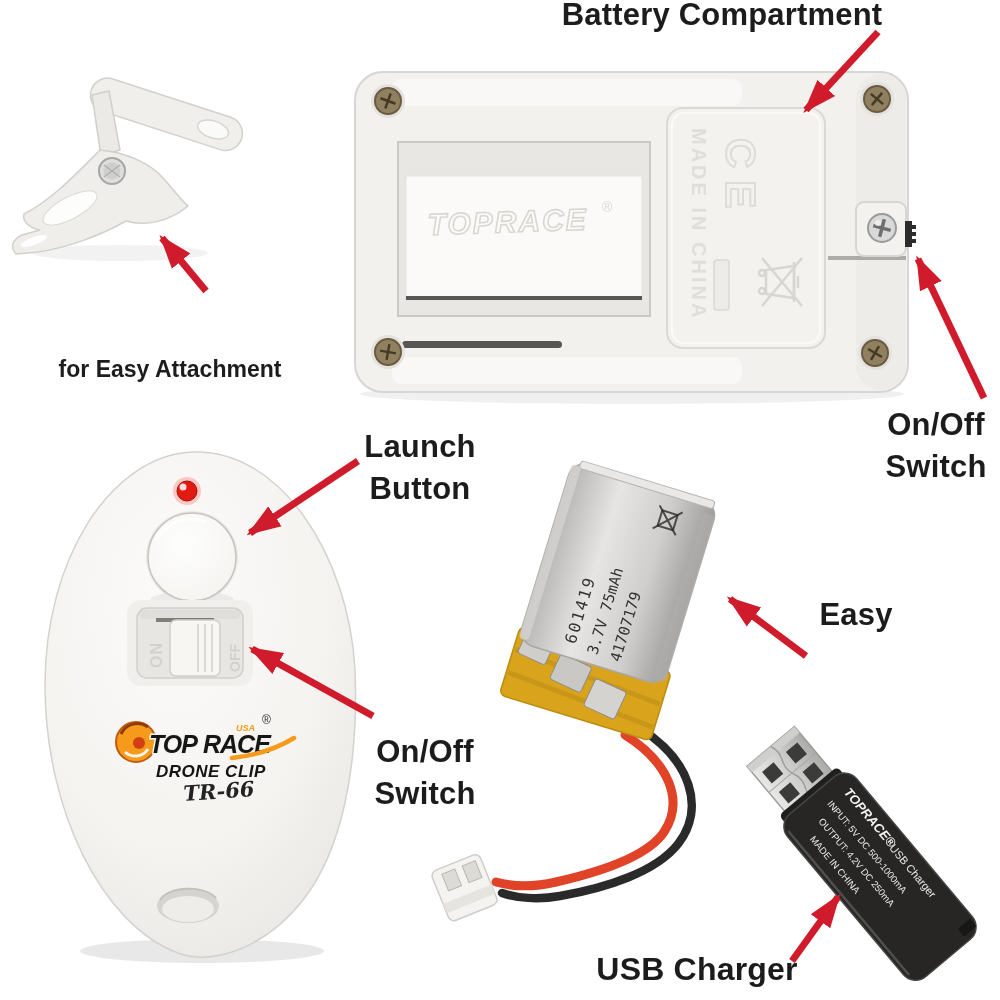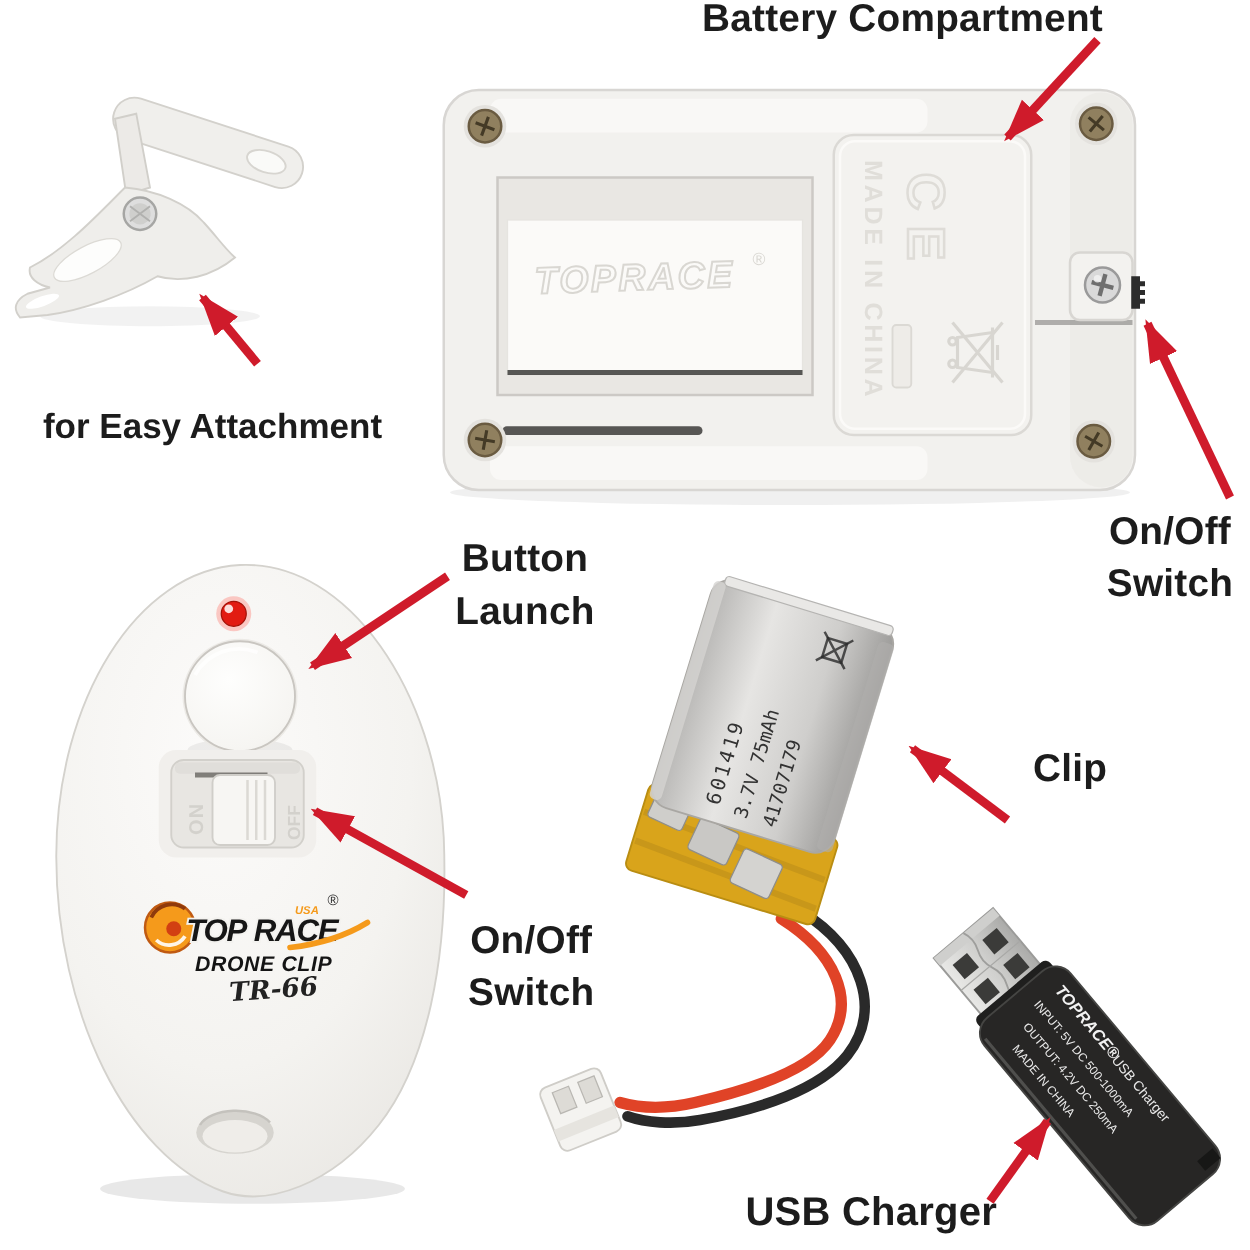--- a/index.html
+++ b/index.html
@@ -3,21 +3,21 @@
 <meta charset="utf-8">
 <style>
   html,body{margin:0;padding:0;background:#fff;}
   .canvas{position:relative;width:1000px;height:1000px;background:#fff;overflow:hidden;
           font-family:"Liberation Sans",sans-serif;}
   .canvas svg{position:absolute;left:0;top:0;}
   .lbl{position:absolute;transform:translateX(-50%);text-align:center;
        color:var(--label-text,#1c1c1c);font-weight:bold;white-space:nowrap;line-height:1.36;}
   .lbl-xl{font-size:42px;}
   .lbl-lg{font-size:31px;letter-spacing:0.2px;}
-  .lbl-md{font-size:28px;}
+  .lbl-md{font-size:23px;margin-top:32px;}
   svg text{font-family:"Liberation Sans",sans-serif;}
   .mono{font-family:"DejaVu Sans Mono",monospace;}
   .script{font-family:"DejaVu Serif",serif;}
 </style>
 </head>
 <body>
 
 <div class="canvas">
 
 <svg width="1000" height="1000" viewBox="0 0 1000 1000">
@@ -236,32 +236,32 @@
     <line x1="806" y1="656" x2="730" y2="599" marker-end="url(#ah)"></line>
     <line x1="792" y1="961" x2="838" y2="897" marker-end="url(#ah)"></line>
   </g>
 </svg>
 
   <div class="lbl lbl-lg" style="left:722px;top:-6px;">Battery Compartment</div>
 
   <div class="lbl lbl-md" style="left:170px;top:322px;">for Easy Attachment</div>
 
   <div class="lbl lbl-lg" style="left:420px;top:426px;">
+    <div>Launch</div>
     <div>Button</div>
-    <div>Launch</div>
   </div>
 
   <div class="lbl lbl-lg" style="left:936px;top:404px;">
     <div>On/Off</div>
     <div>Switch</div>
   </div>
 
   <div class="lbl lbl-lg" style="left:425px;top:731px;">
     <div>On/Off</div>
     <div>Switch</div>
   </div>
 
   <div class="lbl lbl-lg" style="left:856px;top:594px;">
-    <div>Clip</div>
+    <div>Easy</div>
   </div>
 
   <div class="lbl lbl-lg" style="left:697px;top:948px;font-size:32px;">USB Charger</div>
 </div>
 
 </body></html>

